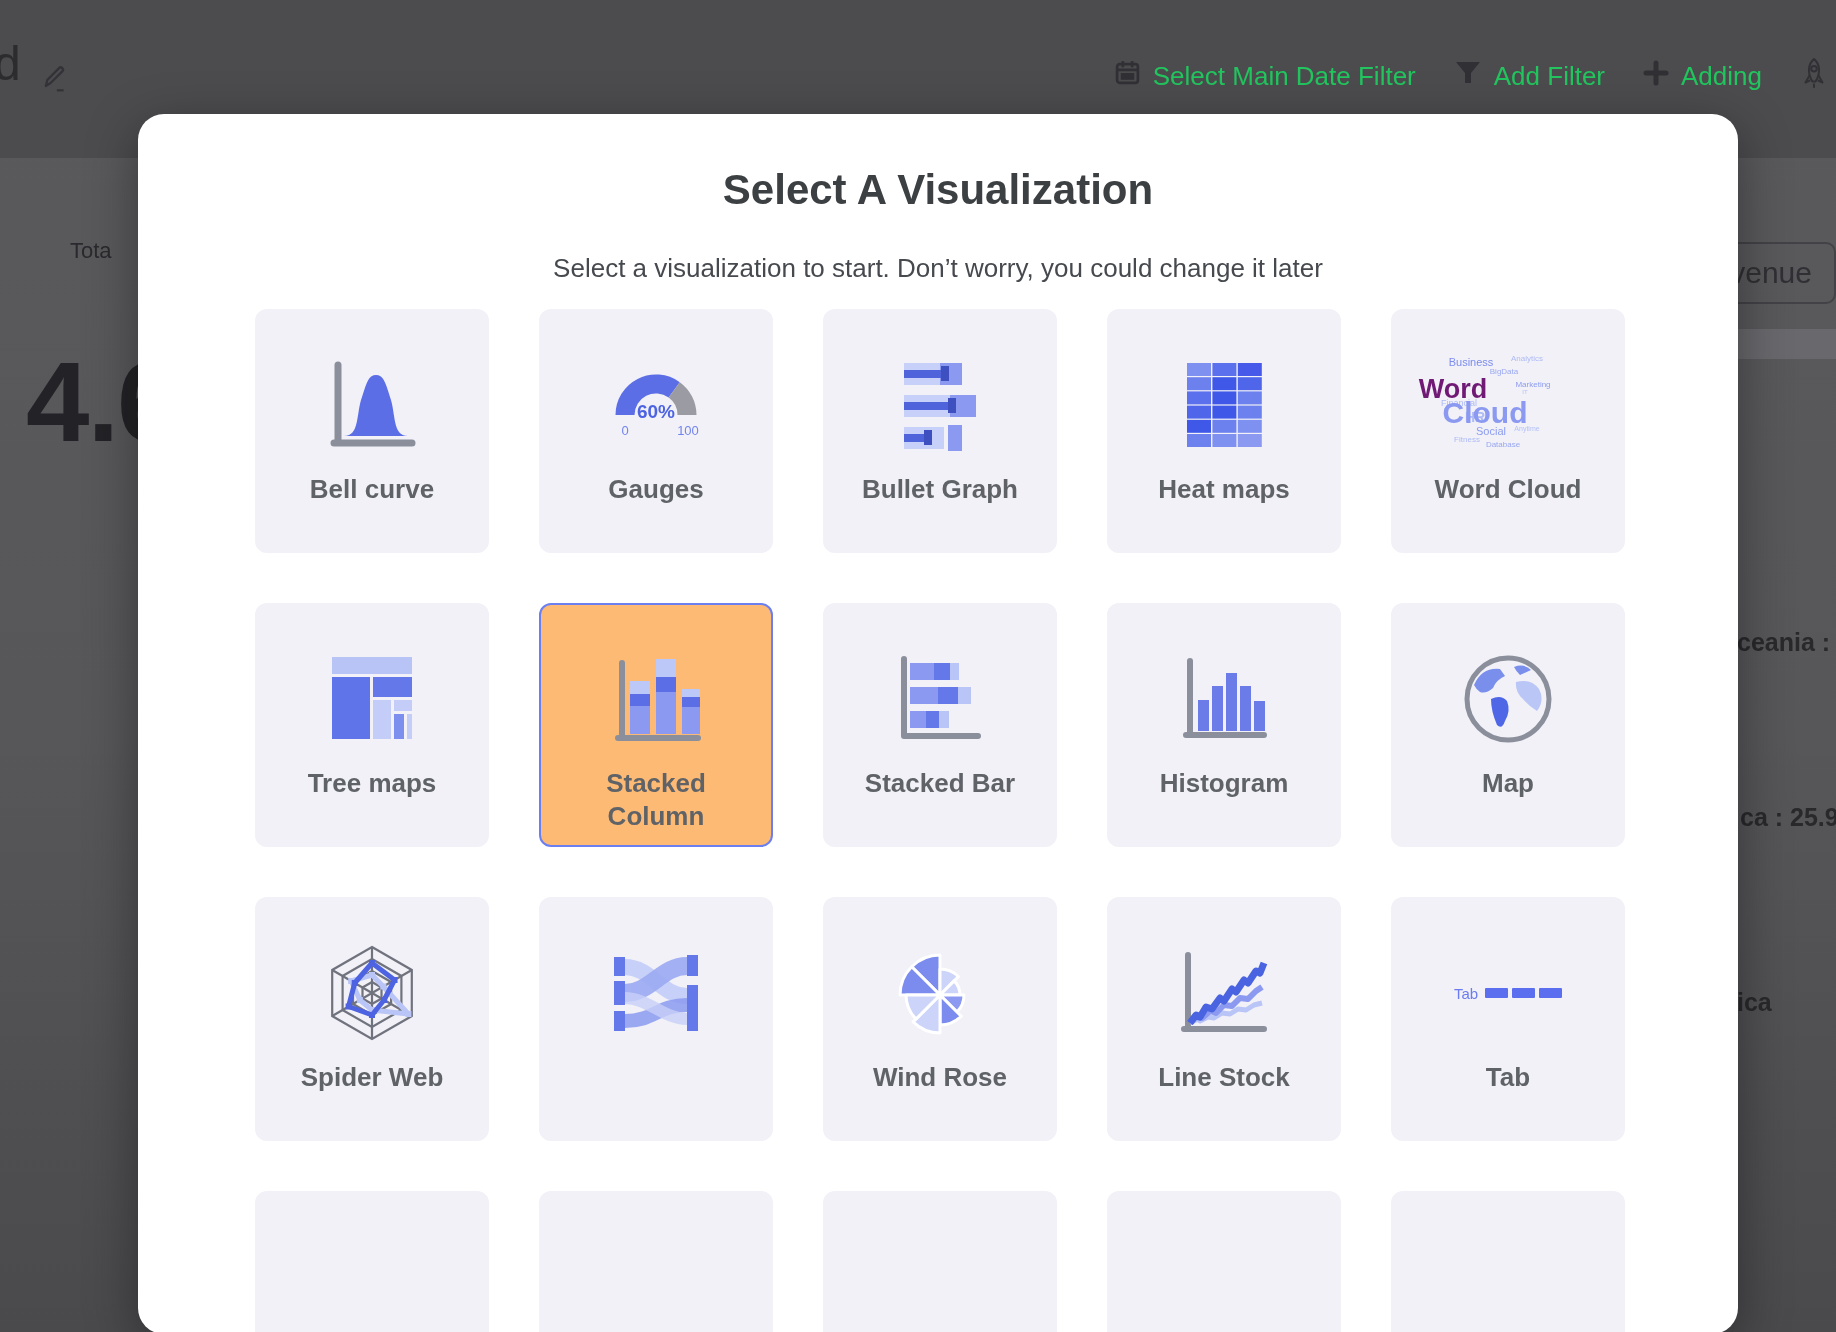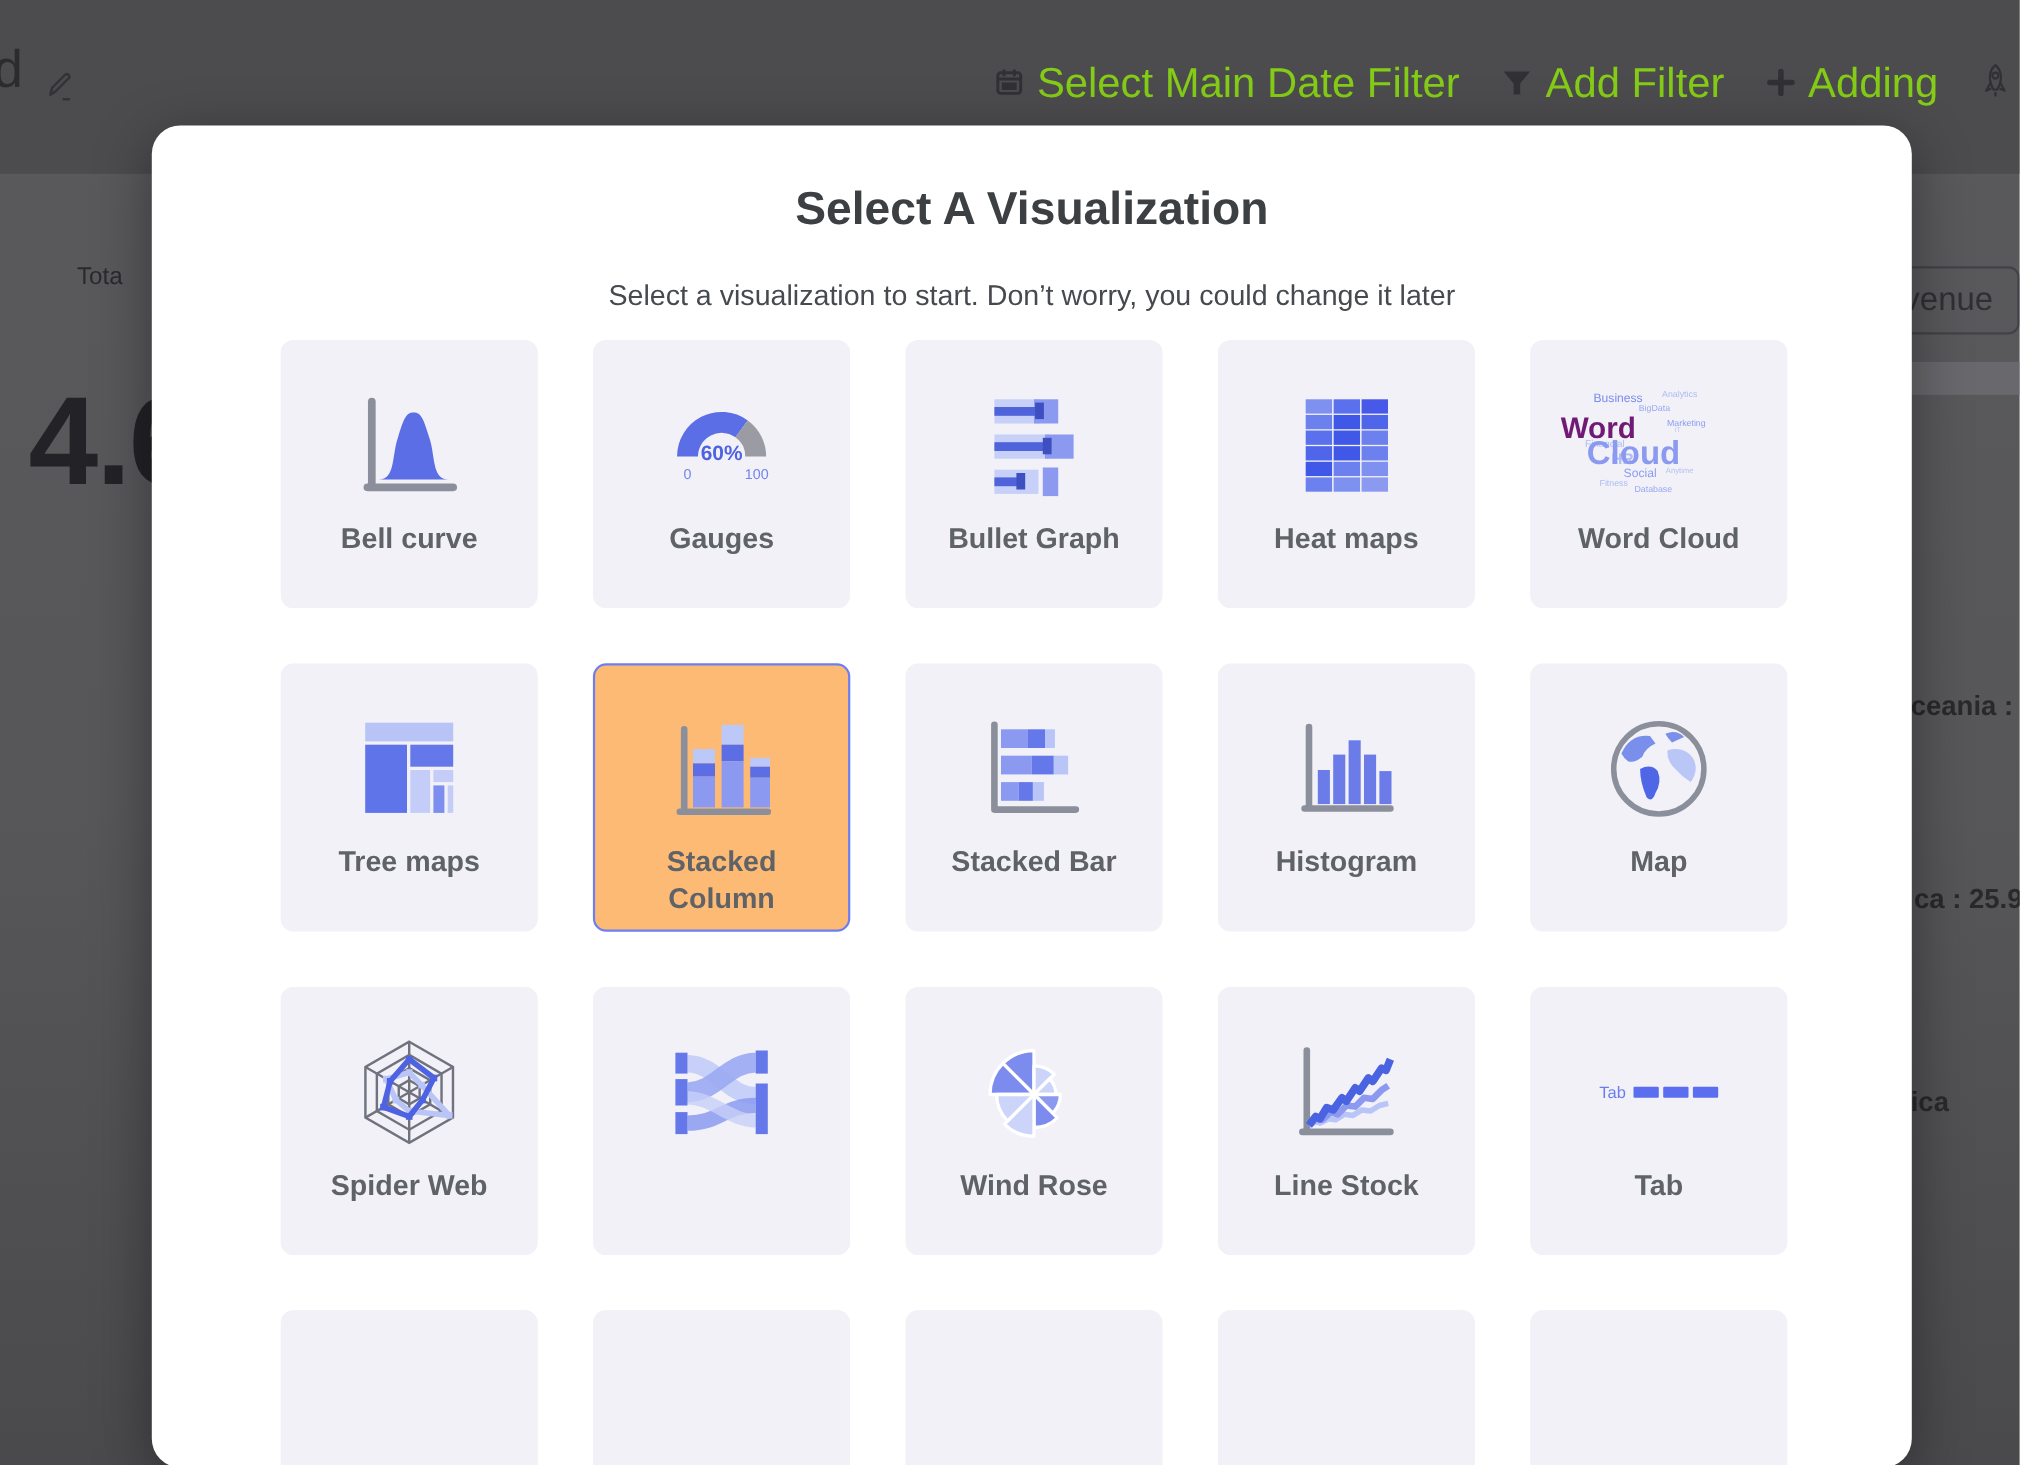--- a/index.html
+++ b/index.html
@@ -4,21 +4,21 @@
 <style>
   html,body{margin:0;padding:0;width:1836px;height:1332px;overflow:hidden;
     font-family:"Liberation Sans",sans-serif;-webkit-font-smoothing:antialiased;}
   body{position:relative;background:linear-gradient(180deg,#5a5a5d 0%,#57575a 55%,#4a4a4d 100%);}
 
   
   .bg-header{position:absolute;left:0;top:0;width:1836px;height:158px;background:#4c4c4f;}
   .doc-title{position:absolute;left:-6px;top:36px;font-size:48px;font-weight:500;color:#2c2c2f;}
   .edit-icon{position:absolute;left:40px;top:62px;}
   .toolbar{position:absolute;right:8px;top:54px;height:44px;display:flex;align-items:center;gap:38px;}
-  .tb-item{display:flex;align-items:center;gap:12px;font-size:38px;font-weight:500;color:#84cc16;cursor:pointer;}
+  .tb-item{display:flex;align-items:center;gap:12px;font-size:26px;font-weight:500;color:#22c55e;cursor:pointer;}
   .kpi-label{position:absolute;left:58px;top:238px;font-size:22px;font-weight:400;color:#2a2a2e;margin-left:12px;}
   .kpi-value{position:absolute;left:26px;top:336px;font-size:114px;font-weight:700;color:#232327;letter-spacing:-2px;}
   .venue-btn{position:absolute;left:1686px;top:242px;width:150px;height:62px;border:2.5px solid #434347;
     border-radius:10px;box-sizing:border-box;font-size:30px;font-weight:500;color:#303034;
     display:flex;align-items:center;justify-content:flex-end;padding-right:22px;}
   .table-strip{position:absolute;left:1560px;top:329px;width:276px;height:30px;background:#69696d;}
   .bg-legend{position:absolute;font-size:25px;font-weight:700;color:#29292c;white-space:nowrap;}
   .legend-1{left:1737px;top:628px;}
   .legend-2{left:1740px;top:803px;}
   .legend-3{left:1737px;top:988px;}

